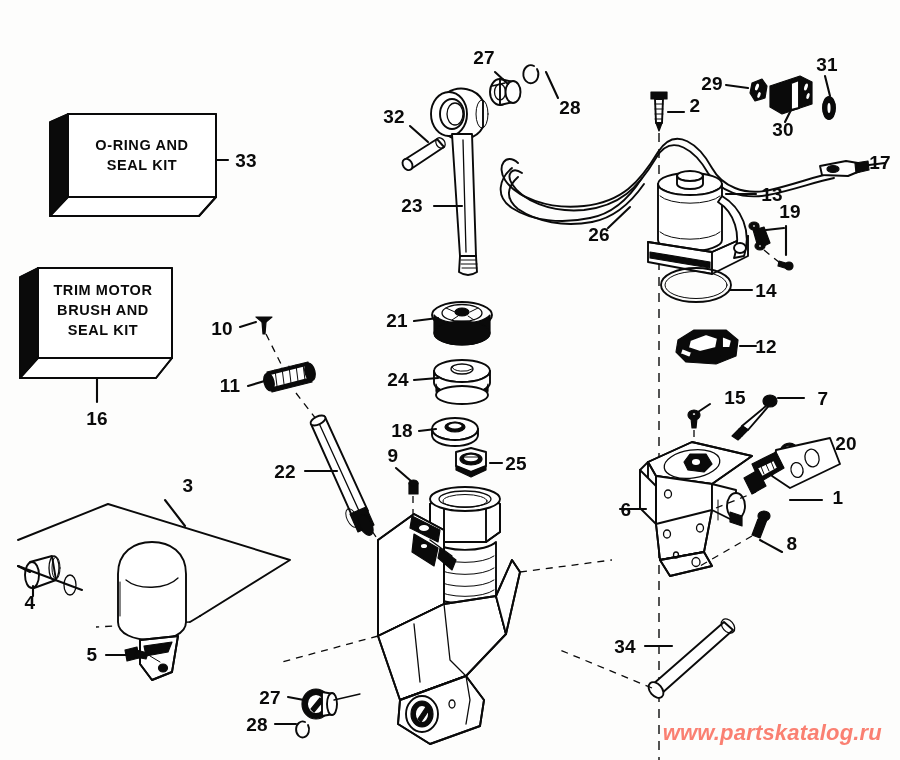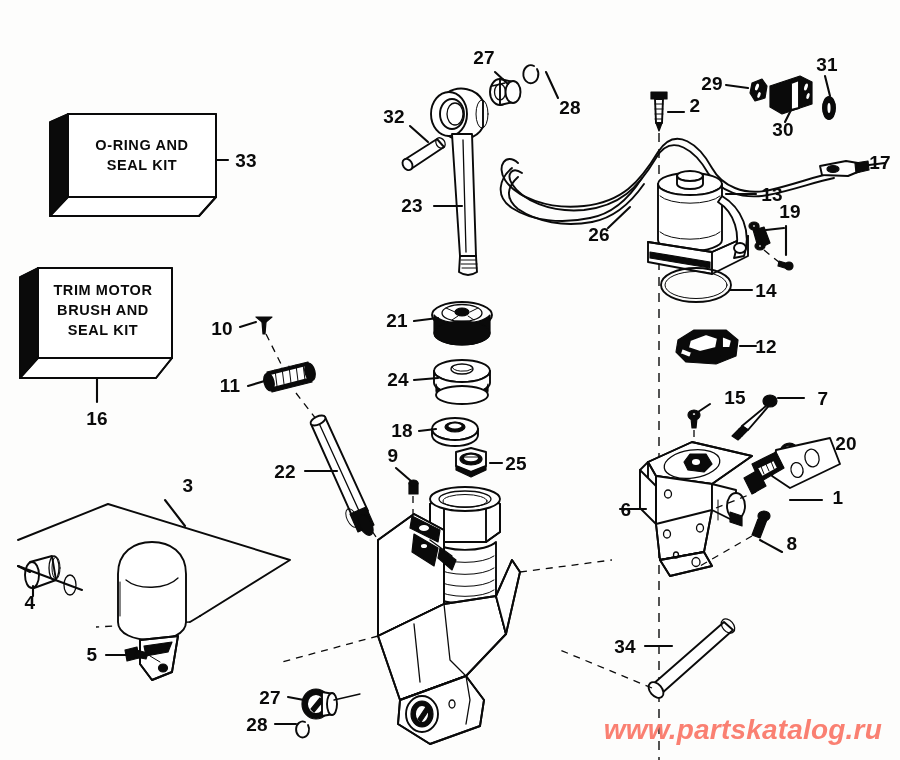--- a/index.html
+++ b/index.html
@@ -37,21 +37,21 @@
   .dash{stroke:#0a0a0a;fill:none;stroke-width:1.4;stroke-dasharray:9 7;stroke-linecap:butt;}
   .dash-fine{stroke:#0a0a0a;fill:none;stroke-width:1.3;stroke-dasharray:7 6;stroke-linecap:butt;}
 
   #watermark{
     position:absolute;
     right:18px;
     bottom:14px;
     font-family:"Liberation Sans", sans-serif;
     font-style:italic;
     font-weight:bold;
-    font-size:28px;
+    font-size:22px;
     color:#fa8072;
     letter-spacing:0.2px;
     white-space:nowrap;
     user-select:none;
   }
 </style>
 </head>
 <body>
 
 <div id="diagram-root">

